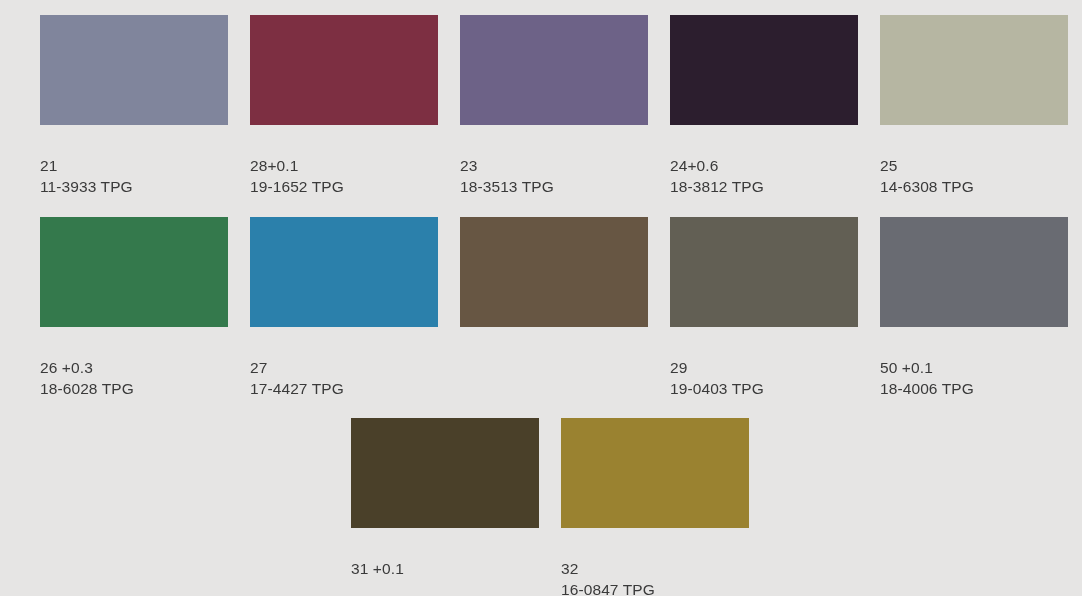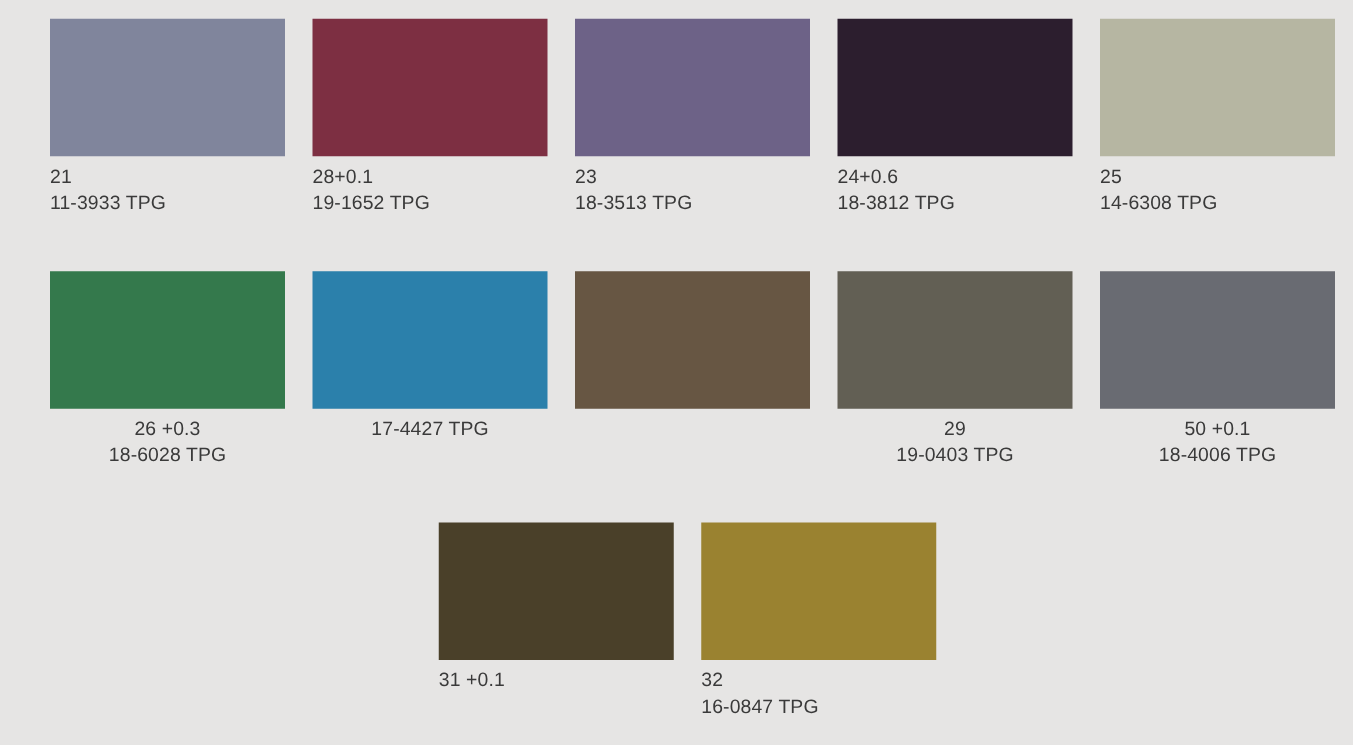--- a/index.html
+++ b/index.html
@@ -21,39 +21,39 @@
     background: #e6e5e4;
   }
   .swatch-row {
     position: absolute;
     left: 0;
     width: 1082px;
     display: flex;
     flex-direction: row;
   }
   #swatch-row-1 { top: 15px; }
-  #swatch-row-2 { top: 217px; text-align: center; }
+  #swatch-row-2 { top: 217px; }
   #swatch-row-3 { top: 418px; justify-content: center; }
 
   .swatch-cell {
     width: 188px;
     margin-right: 22px;
     display: block;
   }
   .swatch-cell:first-child {
     margin-left: 40px;
   }
   .swatch-chip {
     width: 188px;
     height: 110px;
     display: block;
     background: #999;
   }
   .swatch-caption {
-    padding-top: 6px;
+    padding-top: 30px;
     line-height: 1.38;
     color: #3a3a3a;
     font-size: 15.5px;
     letter-spacing: 0.1px;
   }
   .swatch-index {
     display: block;
     white-space: nowrap;
   }
   .swatch-code {
@@ -106,20 +106,21 @@
       <div class="swatch-cell">
         <div class="swatch-chip" style="background: rgb(52, 121, 76);"></div>
         <div class="swatch-caption">
           <span class="swatch-index">26 +0.3</span>
           <span class="swatch-code">18-6028 TPG</span>
         </div>
       </div>
       <div class="swatch-cell">
         <div class="swatch-chip" style="background: rgb(43, 128, 171);"></div>
         <div class="swatch-caption">
+          <span class="swatch-index">27</span>
           <span class="swatch-code">17-4427 TPG</span>
         </div>
       </div>
       <div class="swatch-cell">
         <div class="swatch-chip" style="background: rgb(103, 86, 67);"></div>
       </div>
       <div class="swatch-cell">
         <div class="swatch-chip" style="background: rgb(98, 95, 84);"></div>
         <div class="swatch-caption">
           <span class="swatch-index">29</span>

